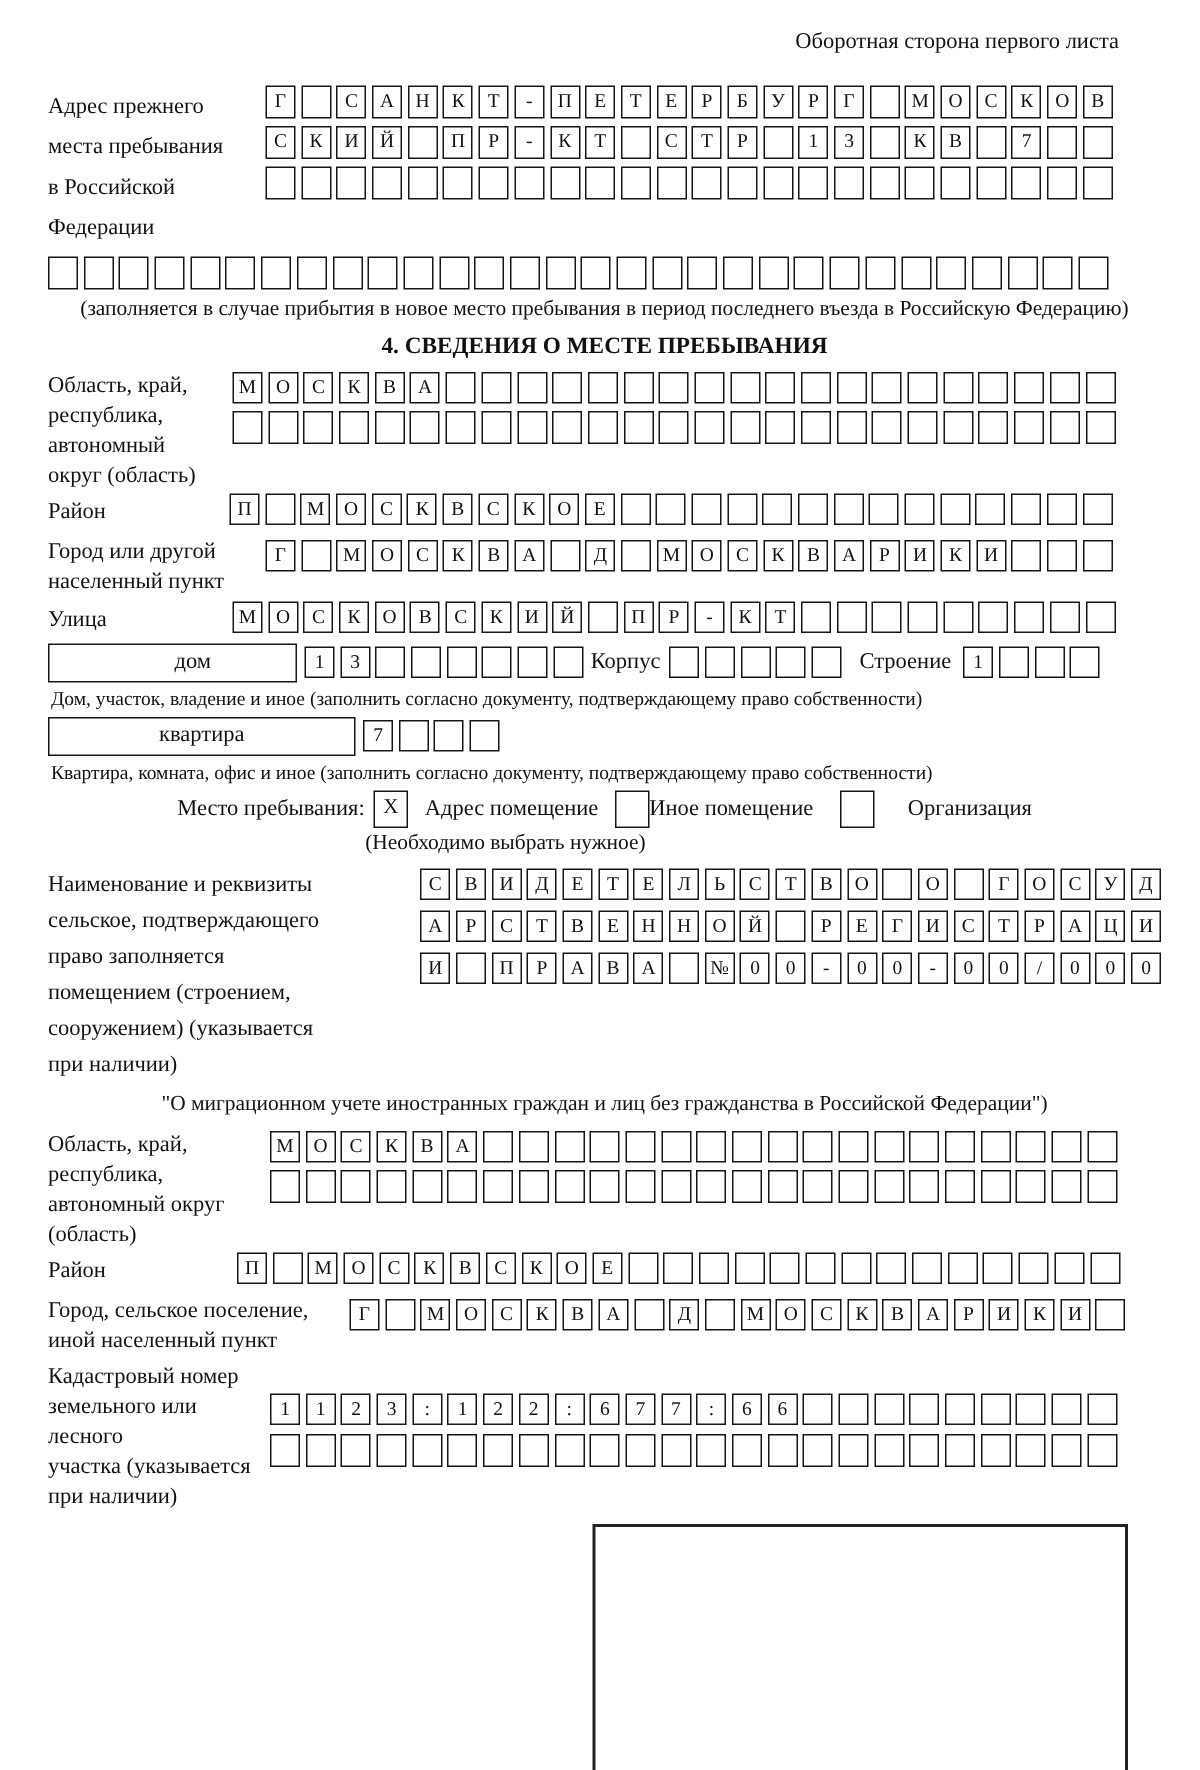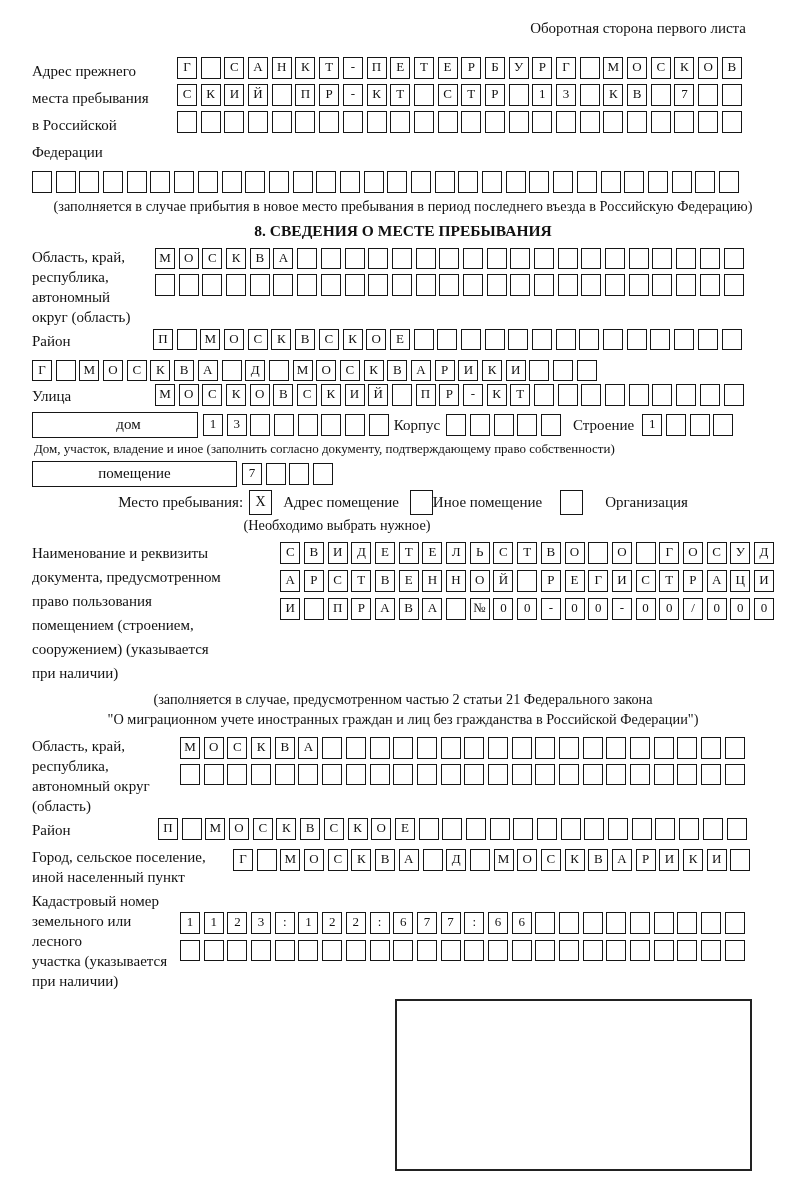--- a/index.html
+++ b/index.html
@@ -166,21 +166,21 @@
       <span class="cell"></span>
       <span class="cell"></span>
       <span class="cell"></span>
       <span class="cell"></span>
       <span class="cell"></span>
       <span class="cell"></span>
       <span class="cell"></span>
     </div>
   <div class="note-center">(заполняется в случае прибытия в новое место пребывания в период последнего въезда в Российскую Федерацию)</div>
 
-  <div class="sec-header">8. СВЕДЕНИЯ О МЕСТЕ ПРЕБЫВАНИЯ</div>
+  <div class="sec-header">4. СВЕДЕНИЯ О МЕСТЕ ПРЕБЫВАНИЯ</div>
 
   <div class="flexrow" style="margin-bottom:2px;">
     <div class="lblcol" style="width:123px;">
       <div>Область, край,</div>
       <div>республика,</div>
       <div>автономный</div>
       <div>округ (область)</div>
     </div>
     <div class="gridcol" style="gap:5px;padding-top:2px;">
       <div class="grid">
@@ -265,20 +265,24 @@
         <span class="cell"></span>
         <span class="cell"></span>
         <span class="cell"></span>
         <span class="cell"></span>
         <span class="cell"></span>
         <span class="cell"></span>
       </div>
   </div>
 
   <div class="flexrow" style="margin-bottom:3px;">
+    <div class="lblcol" style="width:145px;">
+      <div>Город или другой</div>
+      <div>населенный пункт</div>
+    </div>
     <div class="grid" style="margin-top:3px;">
         <span class="cell">Г</span>
         <span class="cell"></span>
         <span class="cell">М</span>
         <span class="cell">О</span>
         <span class="cell">С</span>
         <span class="cell">К</span>
         <span class="cell">В</span>
         <span class="cell">А</span>
         <span class="cell"></span>
@@ -355,45 +359,46 @@
     <div class="grid">
         <span class="cell">1</span>
         <span class="cell"></span>
         <span class="cell"></span>
         <span class="cell"></span>
       </div>
   </div>
   <div class="note-left">Дом, участок, владение и иное (заполнить согласно документу, подтверждающему право собственности)</div>
 
   <div class="inline-grid-row">
-    <div class="widebox" style="width:205px;">помещение</div>
+    <div class="widebox" style="width:205px;">квартира</div>
     <div class="grid" style="margin-left:5px;">
         <span class="cell">7</span>
         <span class="cell"></span>
         <span class="cell"></span>
         <span class="cell"></span>
       </div>
   </div>
+  <div class="note-left">Квартира, комната, офис и иное (заполнить согласно документу, подтверждающему право собственности)</div>
 
   <div class="inline-grid-row" style="margin-top:3px;justify-content:center;">
     <div>Место пребывания:</div>
     <div class="chkbox" style="margin-left:6px;">X</div>
     <div style="margin-left:11px;">Адрес помещение</div>
     <div class="chkbox" style="margin-left:11px;"></div>
     <div style="">Иное помещение</div>
     <div class="chkbox" style="margin-left:18px;"></div>
     <div style="margin-left:22px;">Организация</div>
   </div>
   <div class="note-center" style="width:610px;margin-top:2px;">(Необходимо выбрать нужное)</div>
 
   <div class="flexrow" style="margin-top:6px;justify-content:space-between;">
     <div class="lblcol" style="width:222px;line-height:24px;">
       <div>Наименование и реквизиты</div>
-      <div>документа, предусмотренном</div>
-      <div>право пользования</div>
+      <div>сельское, подтверждающего</div>
+      <div>право заполняется</div>
       <div>помещением (строением,</div>
       <div>сооружением) (указывается</div>
       <div>при наличии)</div>
     </div>
     <div class="gridcol" style="gap:6.5px;padding-top:2px;">
       <div class="grid">
           <span class="cell">С</span>
           <span class="cell">В</span>
           <span class="cell">И</span>
           <span class="cell">Д</span>
@@ -458,21 +463,20 @@
           <span class="cell">0</span>
           <span class="cell">/</span>
           <span class="cell">0</span>
           <span class="cell">0</span>
           <span class="cell">0</span>
         </div>
     </div>
   </div>
 
   <div class="law-note">
-    <div>(заполняется в случае, предусмотренном частью 2 статьи 21 Федерального закона</div>
     <div>"О миграционном учете иностранных граждан и лиц без гражданства в Российской Федерации")</div>
   </div>
 
   <div class="flexrow" style="margin-top:6px;margin-bottom:2px;">
     <div class="lblcol" style="width:148px;">
       <div>Область, край,</div>
       <div>республика,</div>
       <div>автономный округ</div>
       <div>(область)</div>
     </div>

